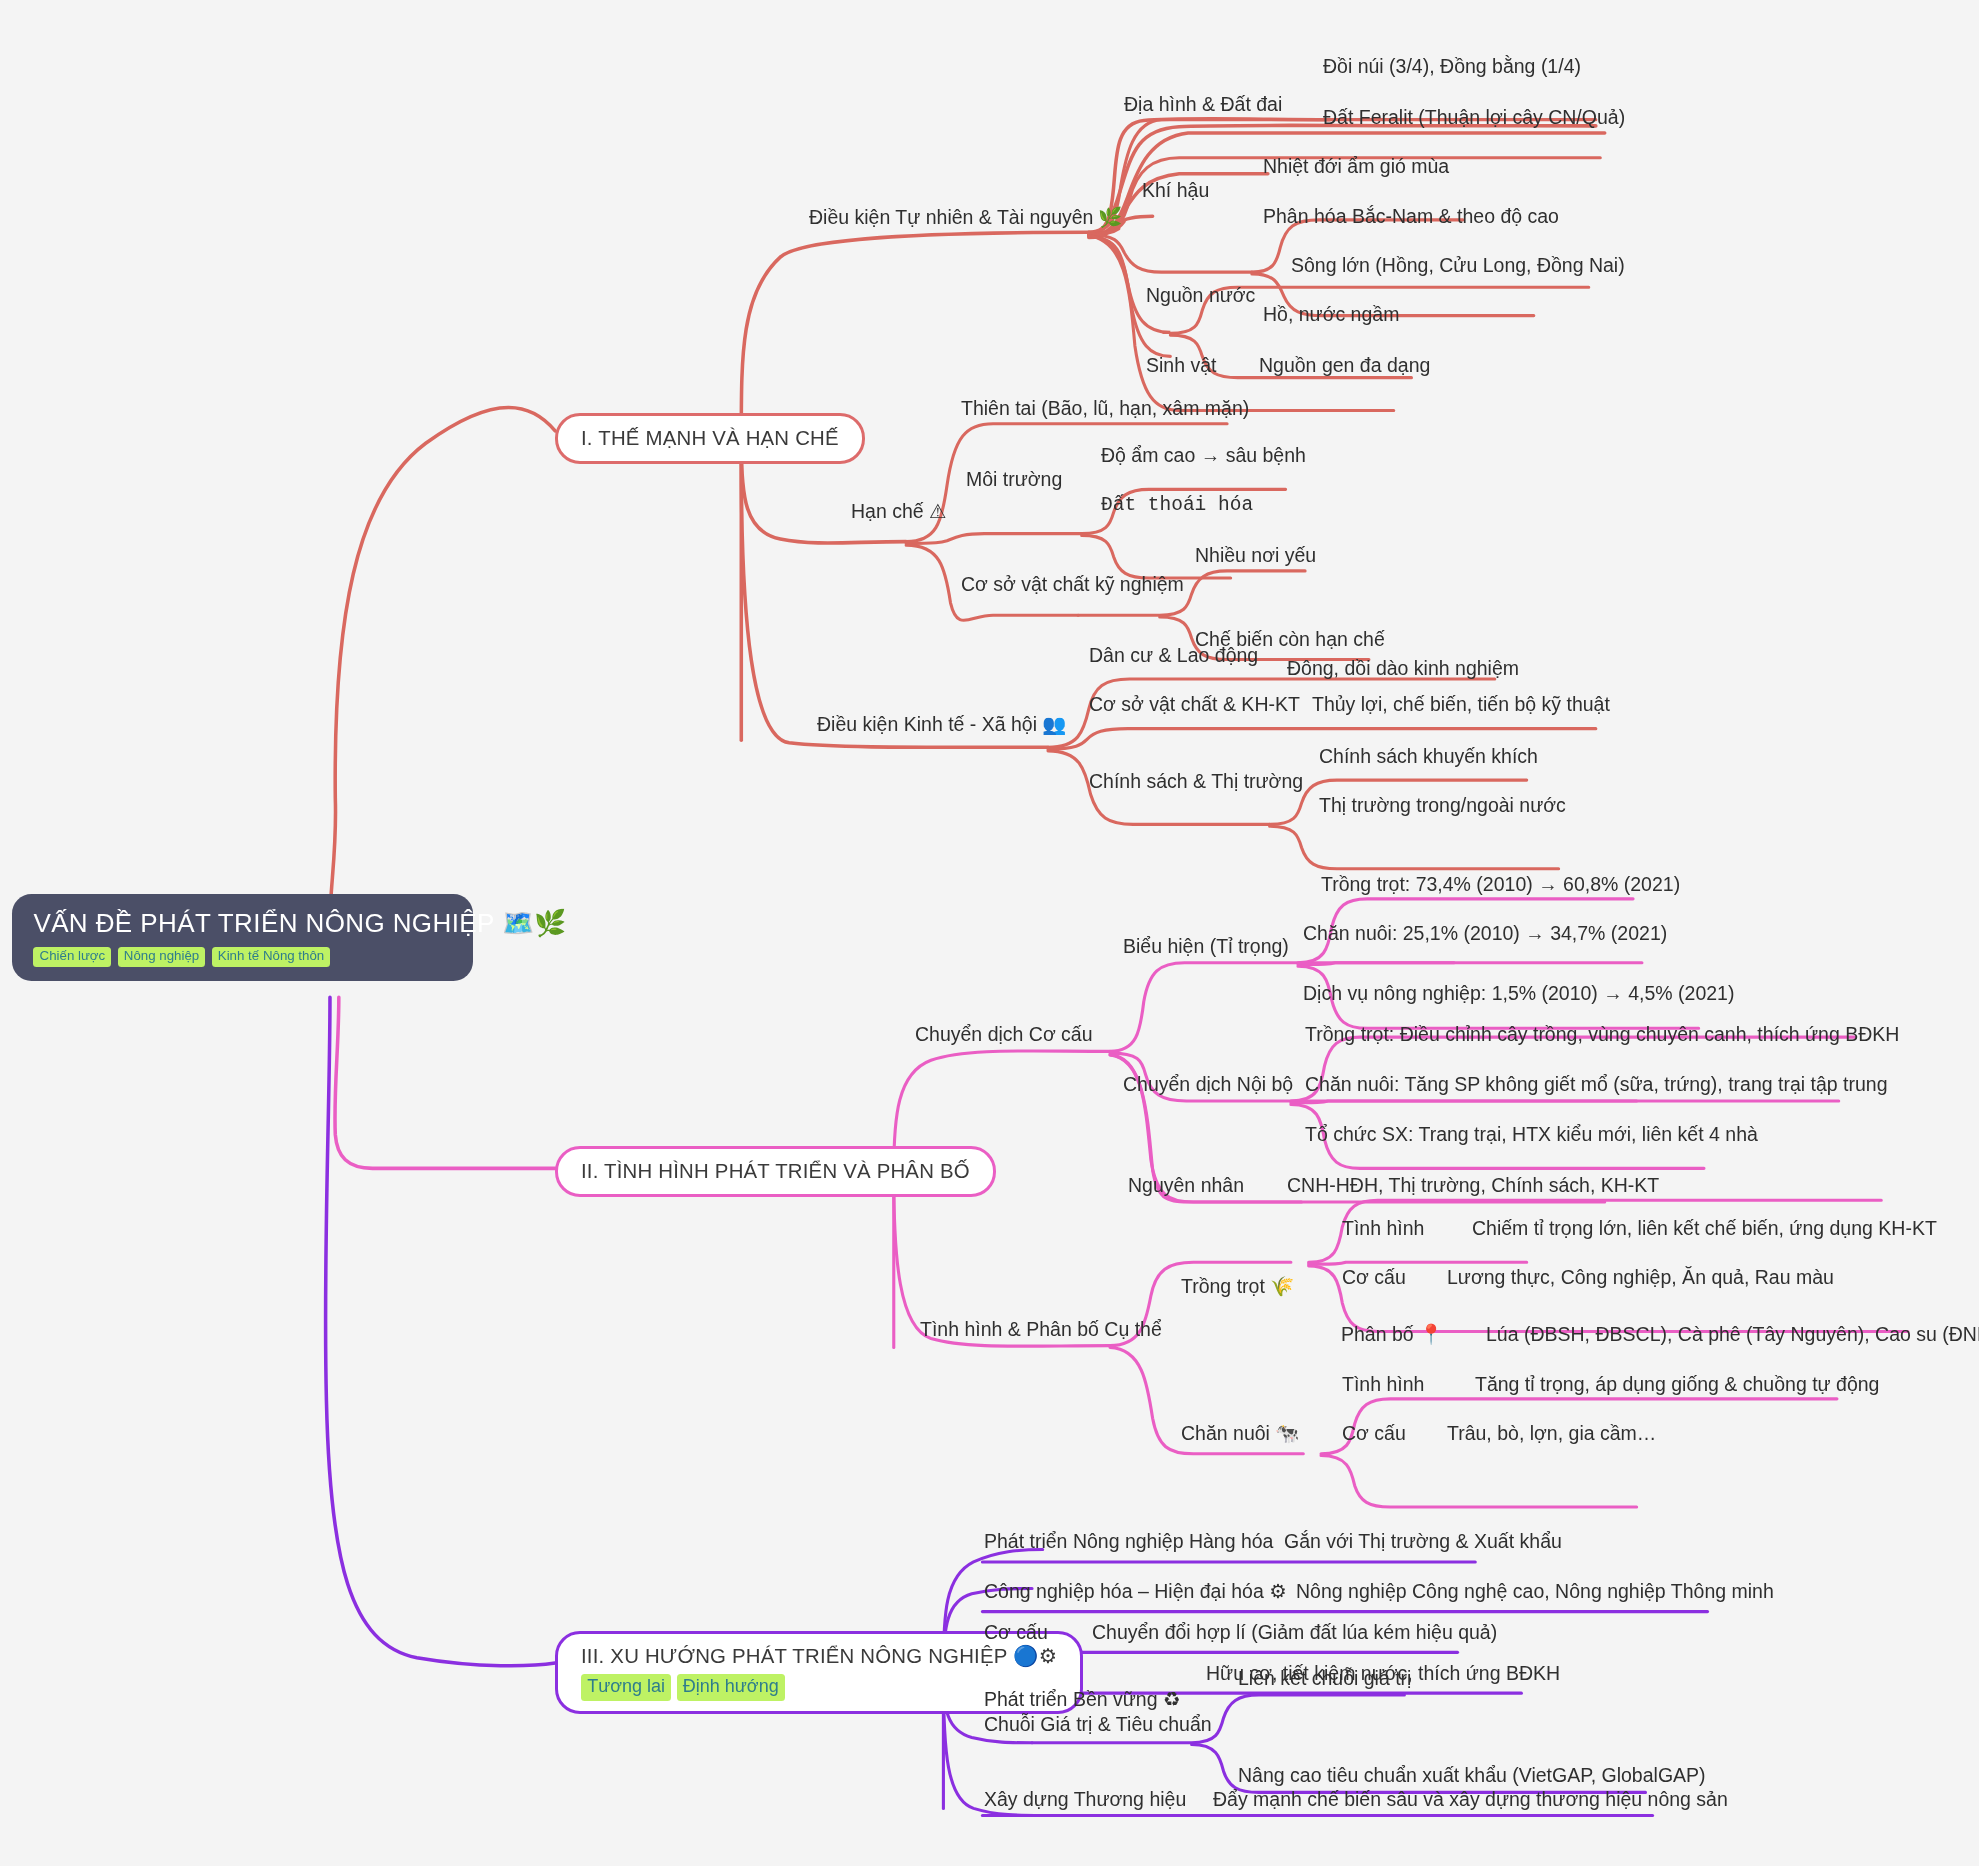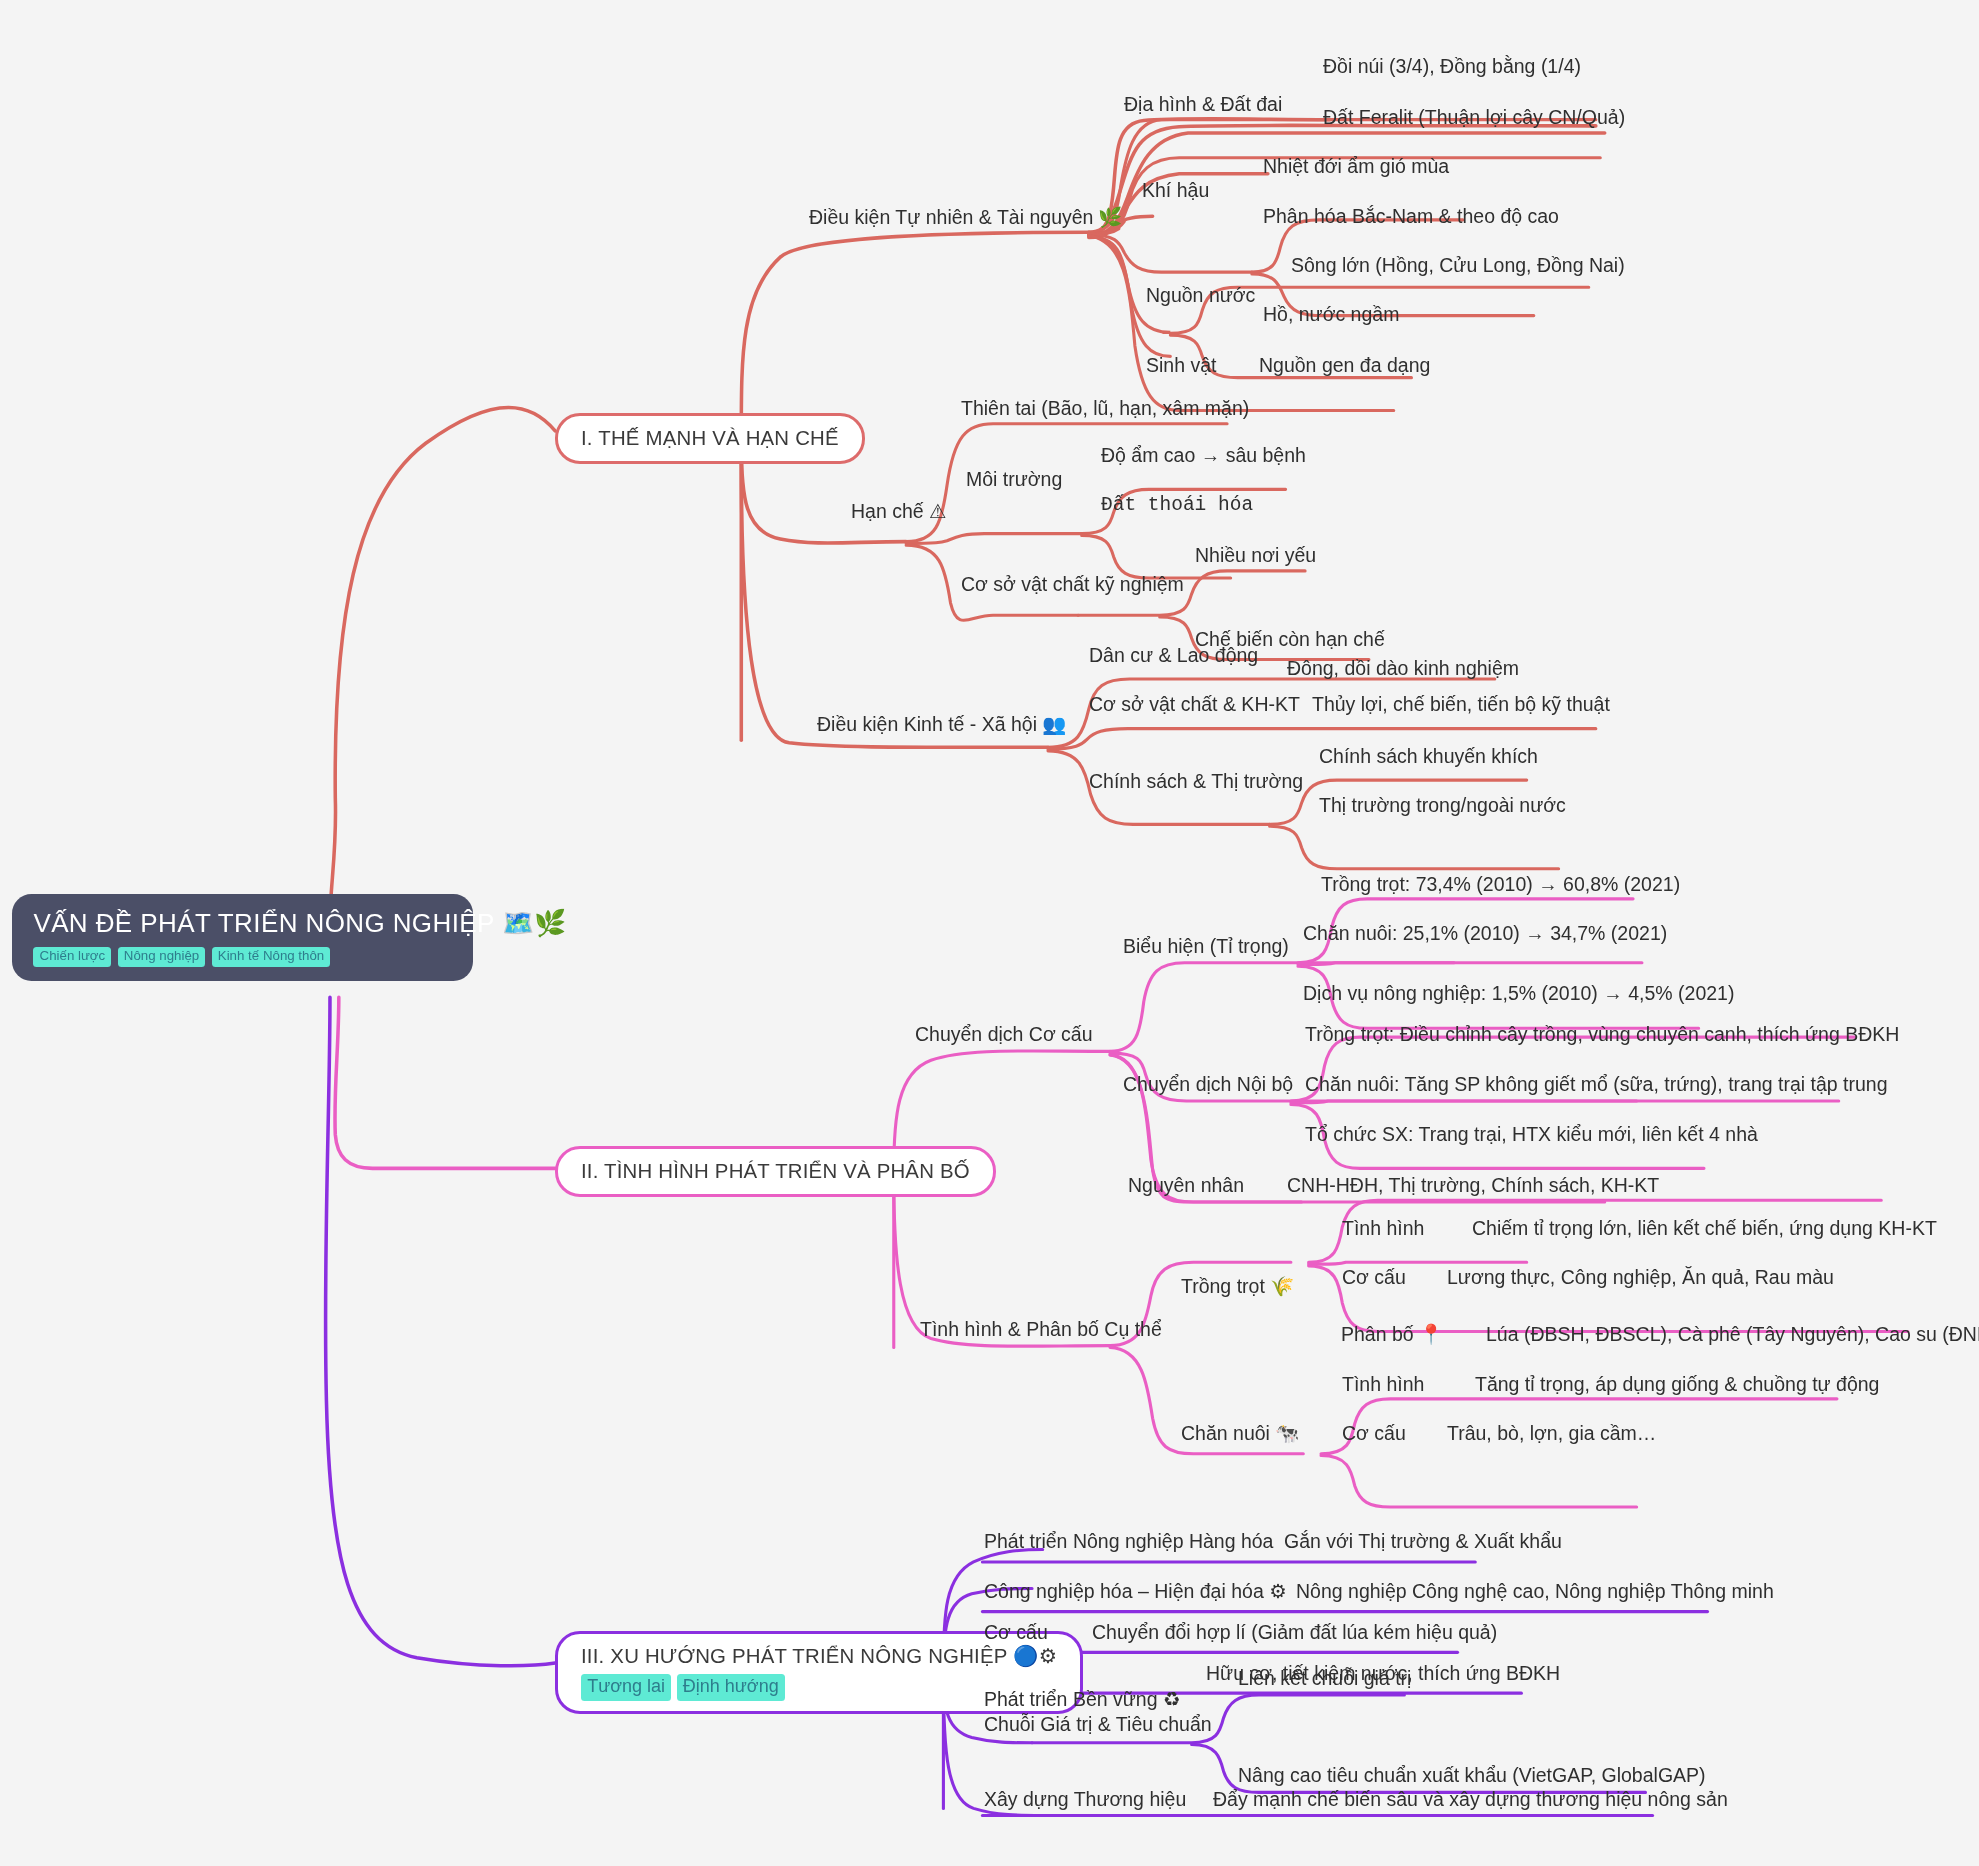--- a/index.html
+++ b/index.html
@@ -26,21 +26,21 @@
   }
   .root-title{
     color:#ffffff;
     font-size:26px;
     letter-spacing:0.4px;
     white-space:nowrap;
     line-height:1.18;
   }
   .root-tags{margin-top:8px;display:flex;gap:6.2px;}
   .tag{
-    background:#5eead4;
+    background:#bef264;
     color:#2e7d8c;
     font-size:13.3px;
     border-radius:3.5px;
     padding:1.8px 6.2px 2.7px;
     white-space:nowrap;
     line-height:1.2;
   }
 
   
   .l1{

